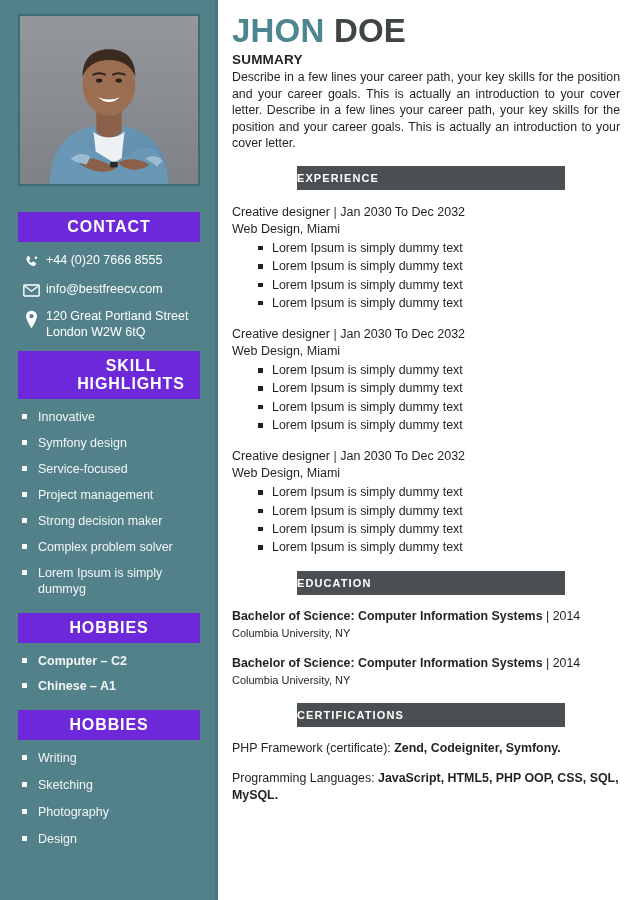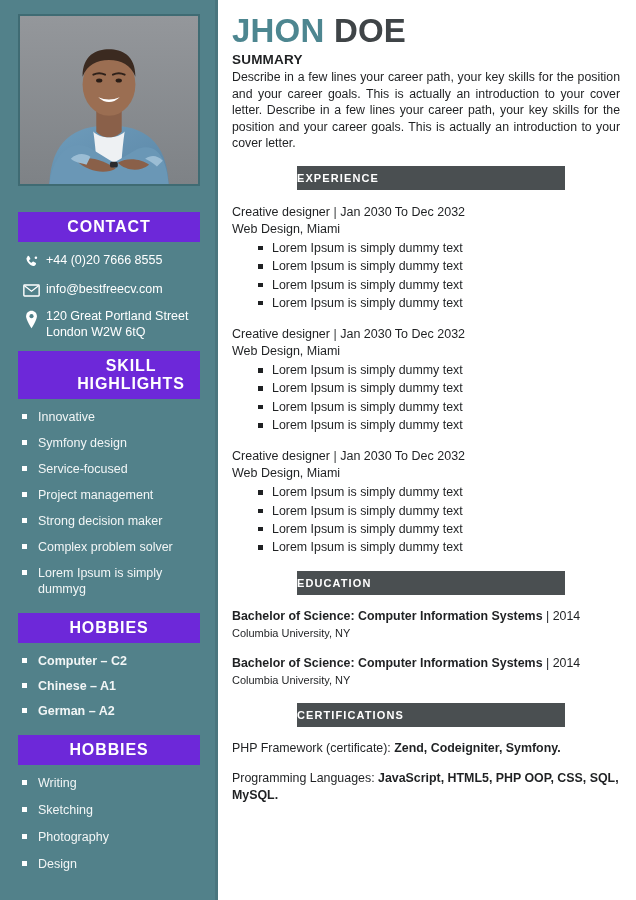--- a/index.html
+++ b/index.html
@@ -313,21 +313,20 @@
       <li>Project management</li>
       <li>Strong decision maker</li>
       <li>Complex problem solver</li>
       <li>Lorem Ipsum is simply dummyg</li>
     </ul>
 
     <div class="sb-bar language">HOBBIES</div>
     <ul class="sb-list lang">
       <li>Computer – C2</li>
       <li>Chinese – A1</li>
-      <li>German – A2</li>
     </ul>
 
     <div class="sb-bar hobbies">HOBBIES</div>
     <ul class="sb-list hobbies-list">
       <li>Writing</li>
       <li>Sketching</li>
       <li>Photography</li>
       <li>Design</li>
     </ul>
 

